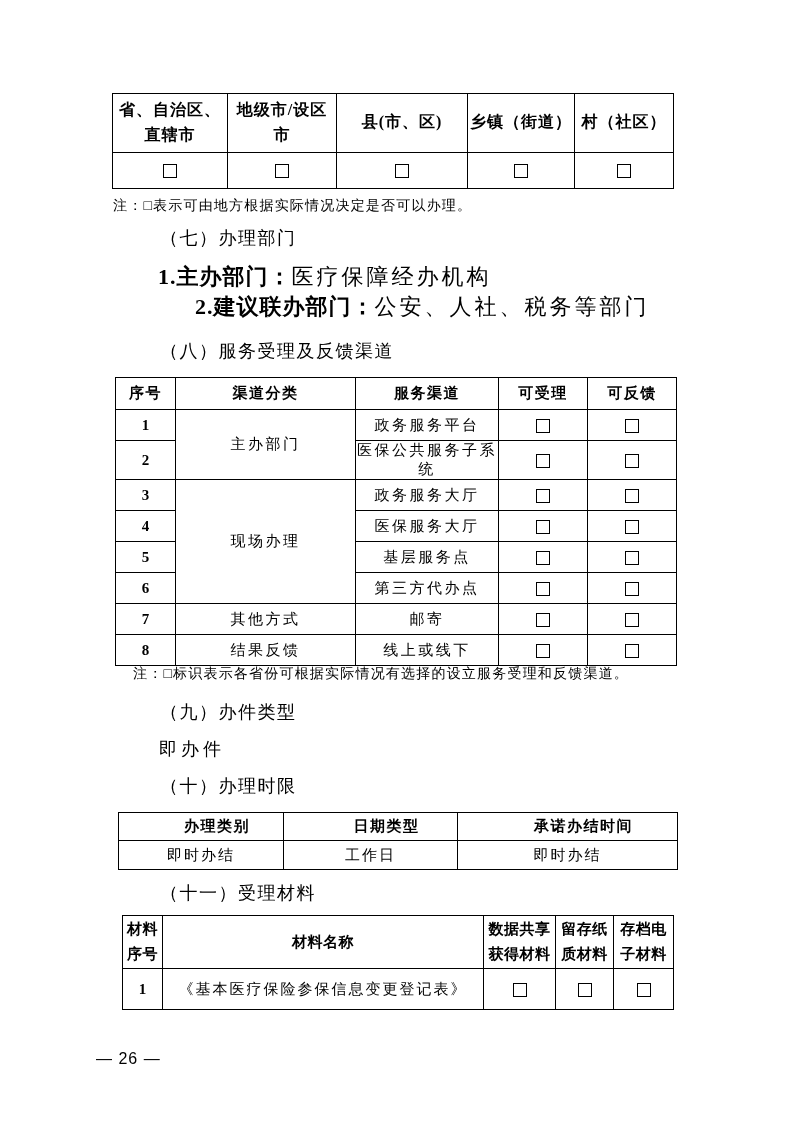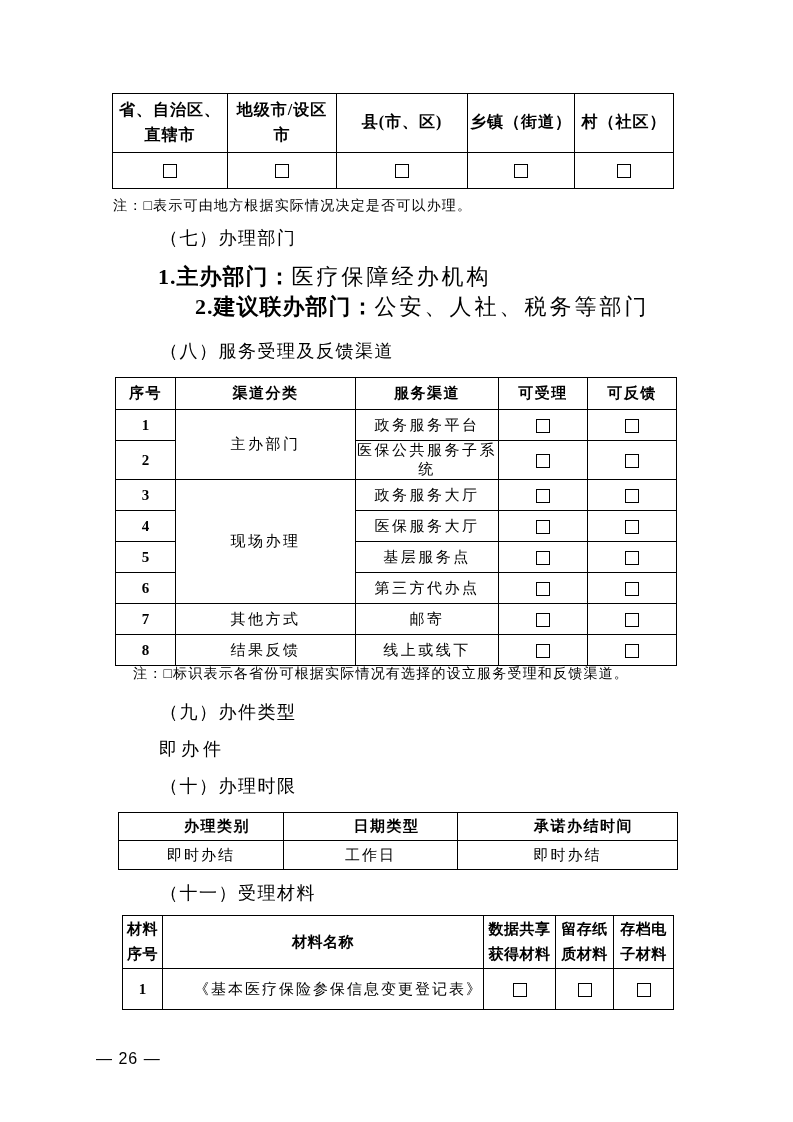--- a/index.html
+++ b/index.html
@@ -33,21 +33,21 @@
   
   .tbl3{left:118px;top:812px;width:559px;}
   .tbl3 th{font-size:15px;font-weight:bold;letter-spacing:1.5px;height:27px;padding-left:32px;}
   .tbl3 td{font-size:15px;letter-spacing:2px;height:28px;}
   
   .tbl4{left:122px;top:915px;width:551px;}
   .tbl4 th{font-size:15px;font-weight:bold;letter-spacing:0.5px;height:52px;
            white-space:pre-line;line-height:1.65;}
   .tbl4 td{font-size:15px;height:40px;}
   .tbl4 td.num{font-weight:bold;}
-  .tbl4 td.name{text-align:right;letter-spacing:2px;white-space:nowrap;margin-left:48px;}
+  .tbl4 td.name{text-align:center;letter-spacing:2px;white-space:nowrap;margin-left:48px;}
   
   .cb{display:inline-block;width:12px;height:12px;border:1.5px solid #000;
       vertical-align:middle;background:#fff;}
   
   .pageno{font-family:"Liberation Sans","DejaVu Sans",sans-serif;
           font-size:16px;letter-spacing:1px;white-space:nowrap;}
 </style>
 </head>
 <body>
 

